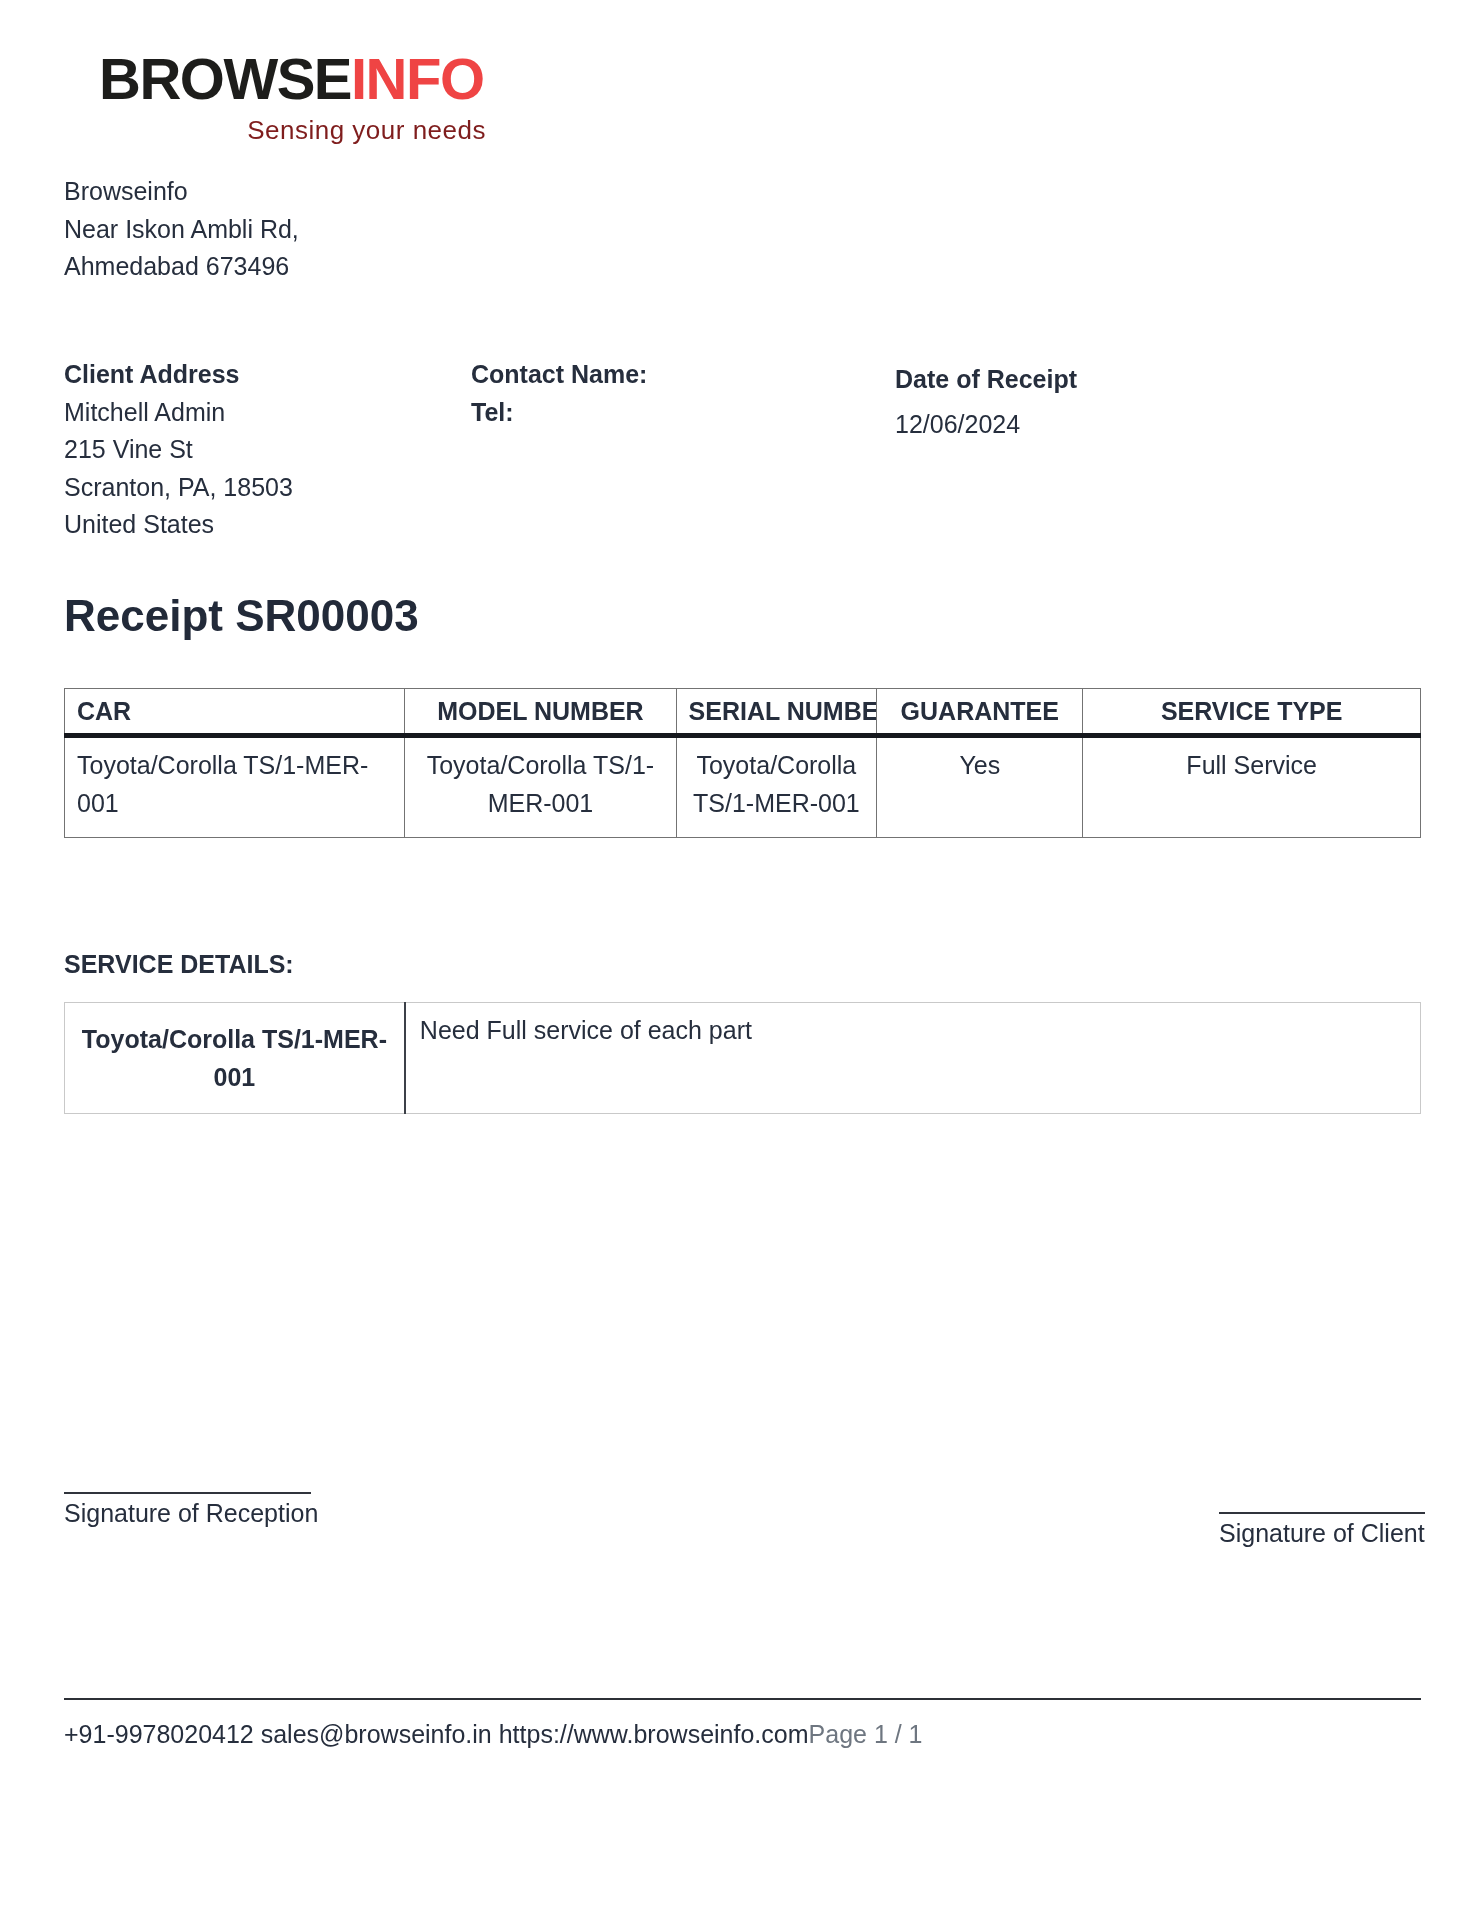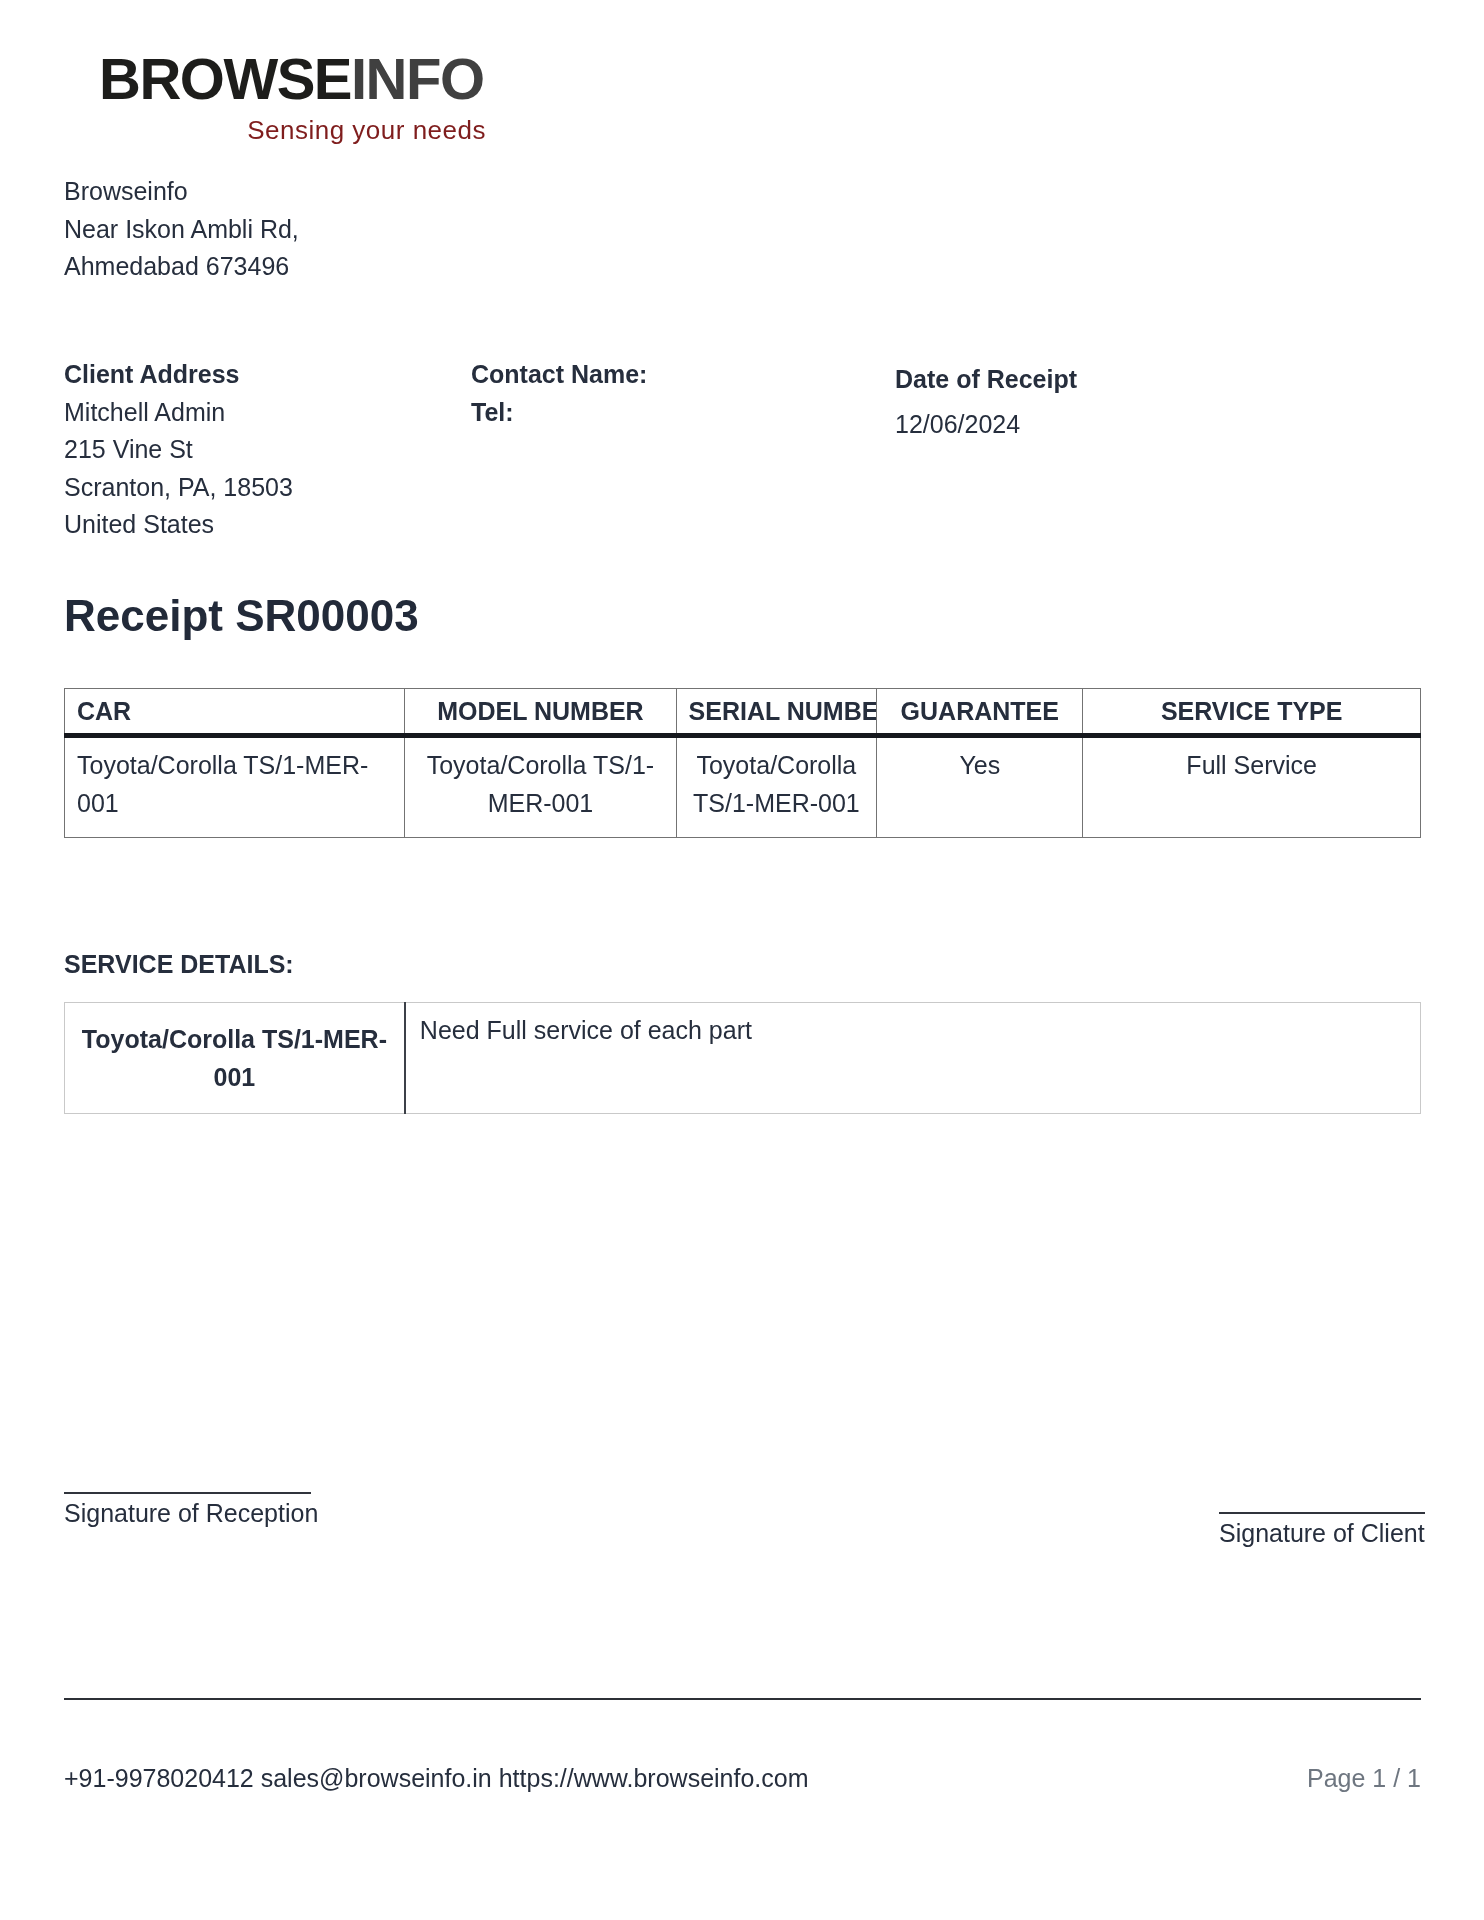--- a/index.html
+++ b/index.html
@@ -24,21 +24,21 @@
     width: 424px;
   }
   .logo-text {
     font-size: 58px;
     font-weight: 800;
     letter-spacing: -1.5px;
     line-height: 1.0;
     white-space: nowrap;
   }
   .logo-dark { color: #1d1d1b; margin-left: 37px; }
-  .logo-blue { color: #404040; }
+  .logo-blue { color: #ef4444; }
   .tagline {
     margin-top: 7px;
     font-size: 26px;
     color: #7f1d1d;
     text-align: right;
     letter-spacing: 0.5px;
   }
   
   .company {
     position: absolute;
@@ -145,24 +145,23 @@
     width: 1357px;
     border-top: 2px solid #2c3036;
     height: 0;
   }
   .footer-row {
     position: absolute;
     left: 64px;
     top: 1720px;
     width: 1357px;
     display: flex;
-    justify-content: space-between;
+    justify-content: flex-start;
     align-items: baseline;
     font-size: 25px;
-    margin-top: 44px;
   }
   .footer-contact { color: #262e3d; }
   .footer-page { color: #6e7680; }
 </style>
 </head>
 <body>
 
 <div class="page">
 
   <div class="logo-block">

